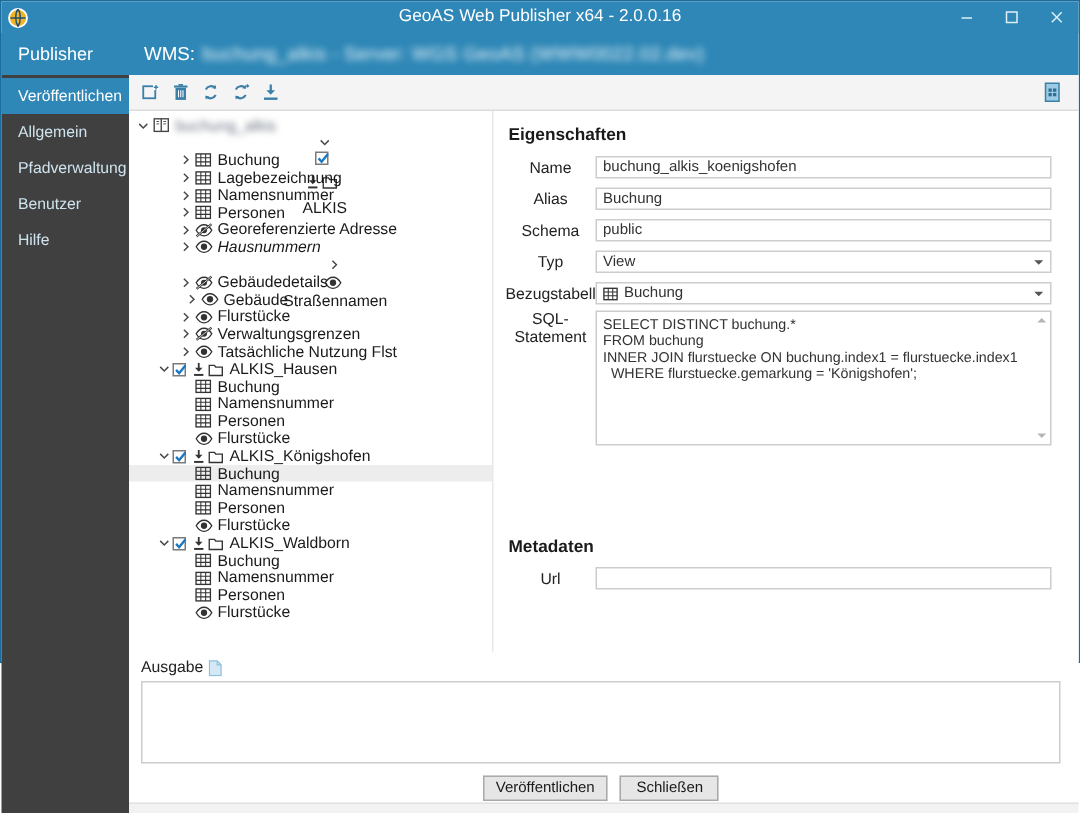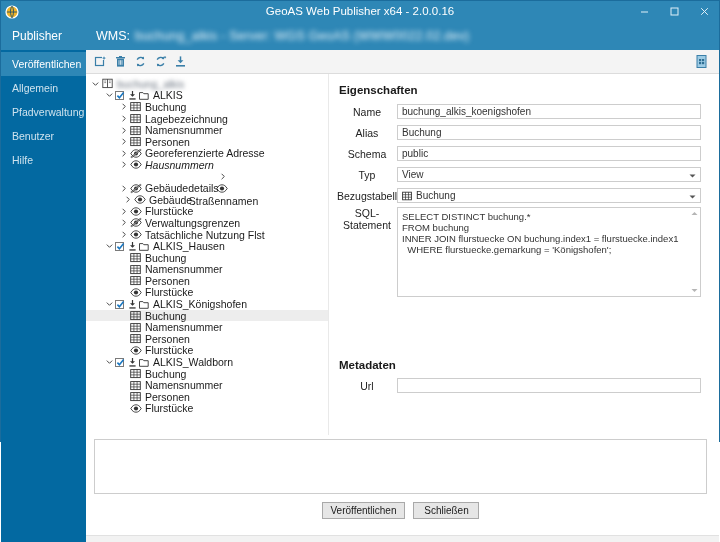--- a/index.html
+++ b/index.html
@@ -18,21 +18,21 @@
   .app-icon svg{display:block;}
   .title-text{position:absolute;left:0;right:0;text-align:center;font-size:11.5px;
               color:#ffffff;line-height:21px;pointer-events:none;}
   .winbtns{margin-left:auto;display:flex;height:21px;z-index:2;}
   .winbtn{width:30px;height:21px;display:flex;align-items:center;justify-content:center;
           color:#dff0f8;font-size:12px;}
   .winbtn svg{display:block;}
 
   
   .main{display:flex;height:520px;}
-  .sidebar{width:85px;background:#0369a1;flex:0 0 85px;}
+  .sidebar{width:85px;background:#404040;flex:0 0 85px;}
   .brand{height:28px;background:#2e87b6;color:#ffffff;font-size:12px;
          display:flex;align-items:center;padding-left:11px;box-sizing:border-box;}
   .navitem{height:24px;display:flex;align-items:center;padding-left:11px;
            box-sizing:border-box;color:#cfe3ee;font-size:10.5px;}
   .navitem.sel{background:#2e87b6;color:#ffffff;}
   .navitem.first{margin-top:2px;}
 
   .content{flex:1;display:flex;flex-direction:column;background:#ffffff;}
 
   
@@ -220,21 +220,21 @@
               </span>
               <span class="ic">
                 <svg width="11" height="11" viewBox="0 0 11 11">
                   <rect x="0.8" y="1.2" width="9.4" height="8.4" fill="none" stroke="#444" stroke-width="0.9"></rect>
                   <path d="M5.5 1.2v8.4" stroke="#444" stroke-width="0.9"></path>
                   <path d="M2.3 3h1.8M2.3 4.6h1.8M6.9 3h1.8M6.9 4.6h1.8" stroke="#444" stroke-width="0.6"></path>
                 </svg>
               </span>
               <span class="tlabel blur">buchung_alkis</span>
             </div>
-            <div class="trow" style="padding-left: 18px;">
+            <div class="trow" style="padding-left: 18px; flex-direction: column;">
               <span class="exp">
                 <svg width="7" height="6" viewBox="0 0 7 6">
                   <path d="M0.8 1.6L3.5 4.3 6.2 1.6" fill="none" stroke="#4a4a4a" stroke-width="1"></path>
                 </svg>
               </span>
               <span class="chk">
                 <svg width="9" height="9" viewBox="0 0 9 9">
                   <path d="M1.4 4.6L3.4 6.8 7.6 1.6" fill="none" stroke="#1b78c2" stroke-width="1.6"></path>
                 </svg>
               </span>
@@ -679,20 +679,29 @@
 
           <div class="meta-ttl" style="margin-top:62px;">Metadaten</div>
           <div class="frow">
             <div class="flbl">Url</div>
             <div class="fctl"></div>
           </div>
         </div>
       </div>
 
       <div class="outwrap">
+        <div class="outlbl">
+          <span>Ausgabe</span>
+          <span class="oic">
+            <svg width="9" height="11" viewBox="0 0 9 11">
+              <path d="M0.6 0.6h5.2l2.6 2.6v7.2H0.6z" fill="#d4e9f5" stroke="#8cc0dd" stroke-width="0.8"></path>
+              <path d="M5.8 0.6v2.6h2.6" fill="none" stroke="#8cc0dd" stroke-width="0.8"></path>
+            </svg>
+          </span>
+        </div>
         <div class="outbox"></div>
         <div class="btnrow">
           <div class="btn">Veröffentlichen</div>
           <div class="btn">Schließen</div>
         </div>
       </div>
       <div class="statusbar"></div>
     </div>
   </div>
 </div>

